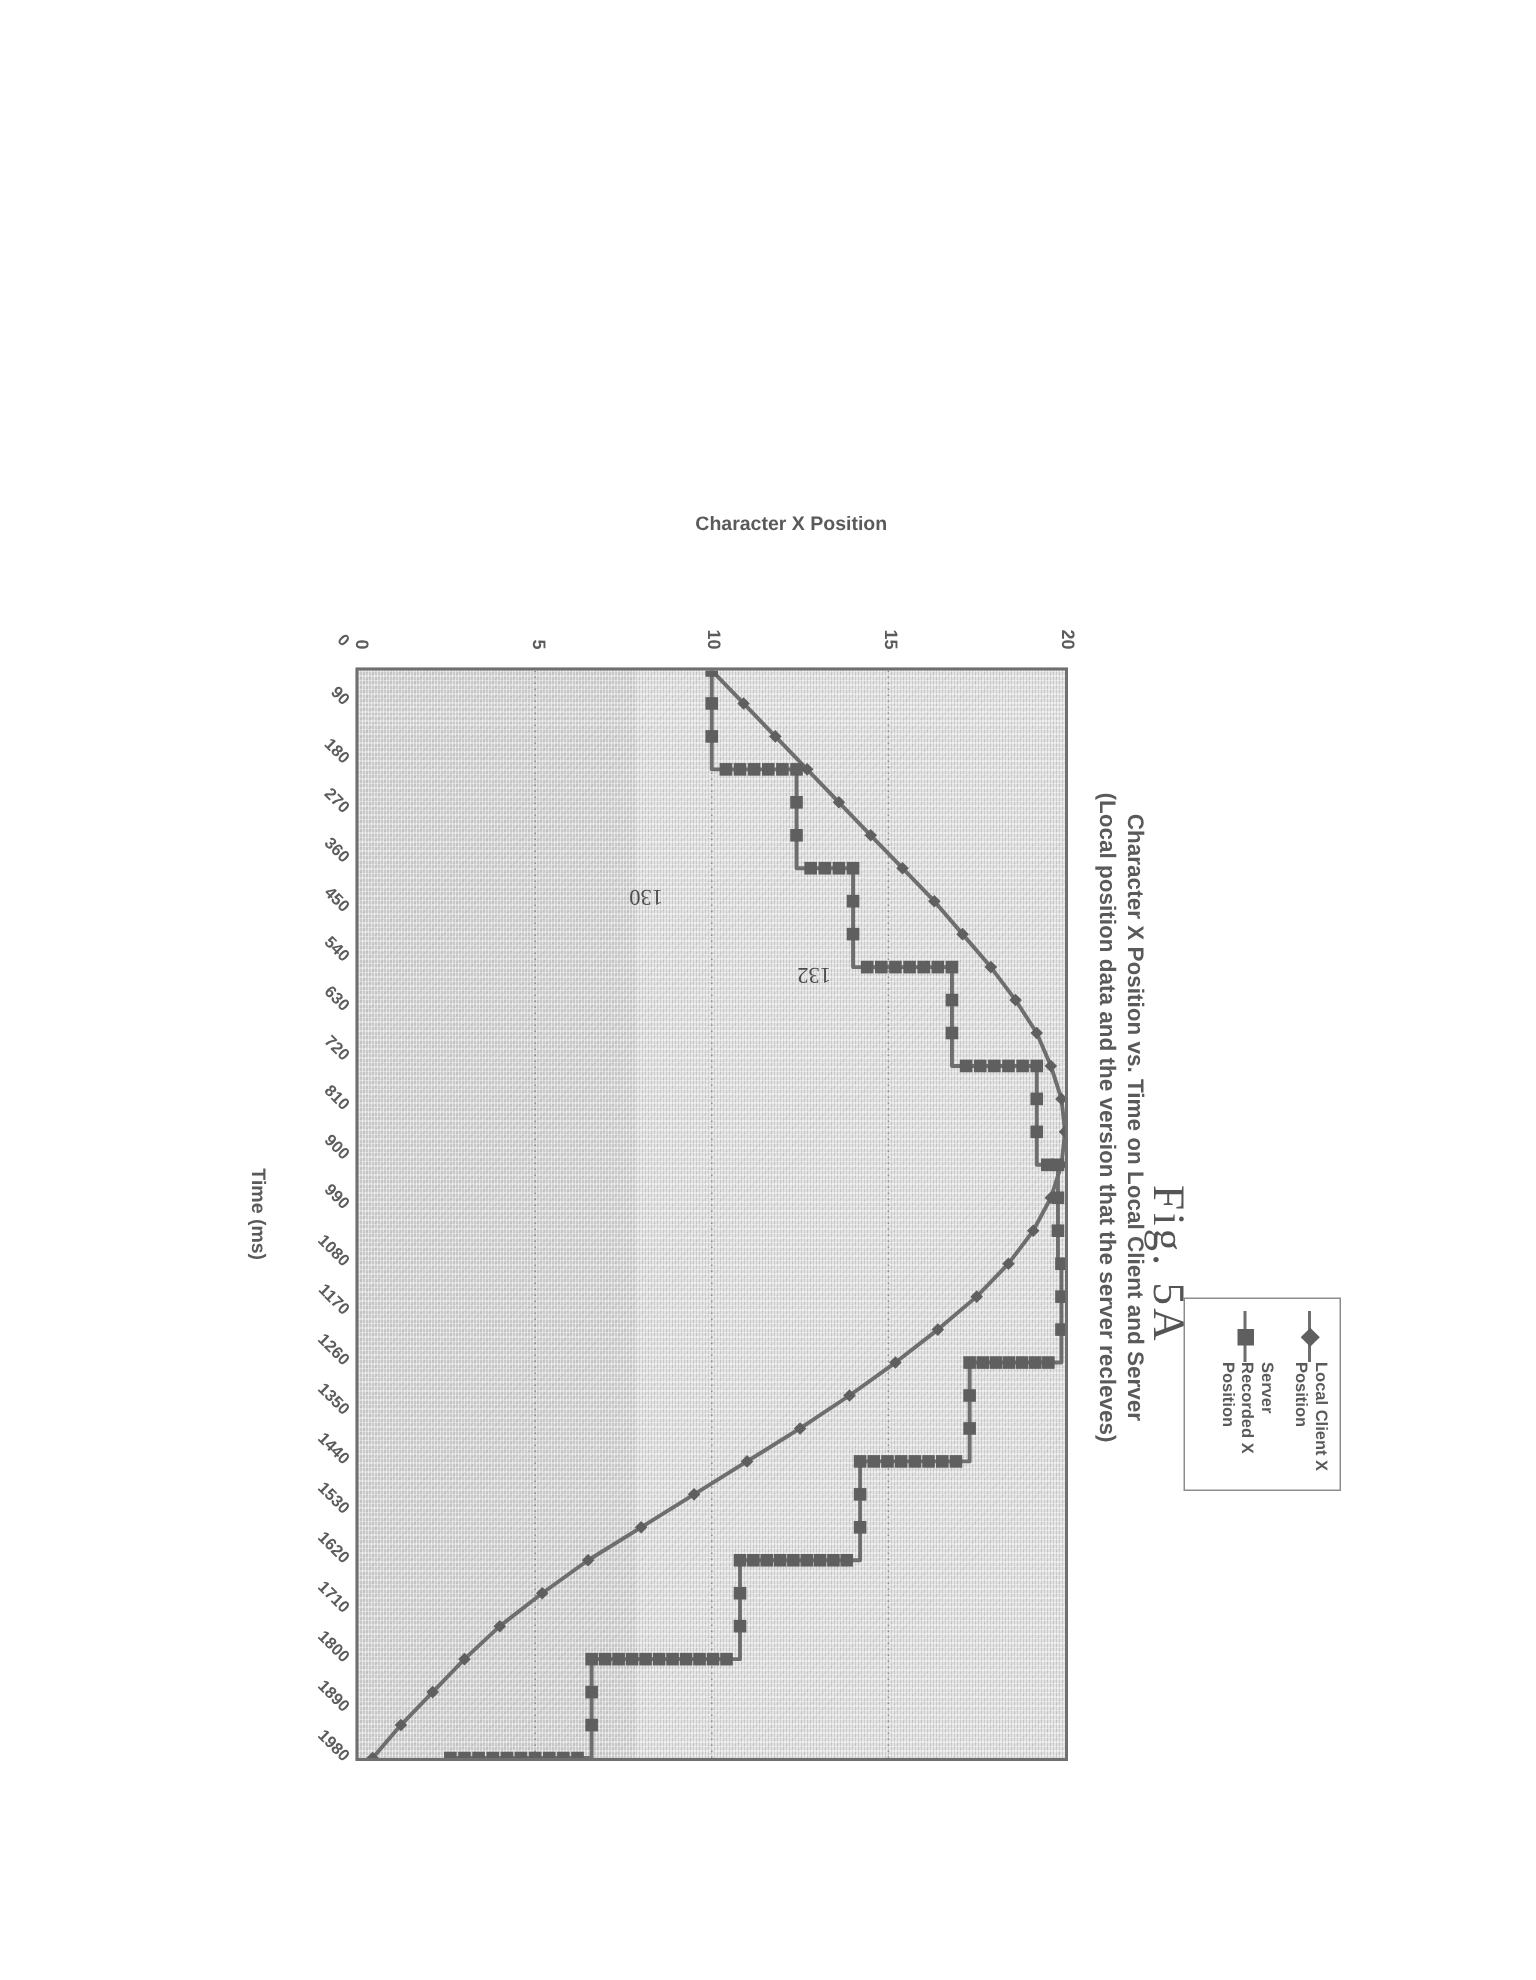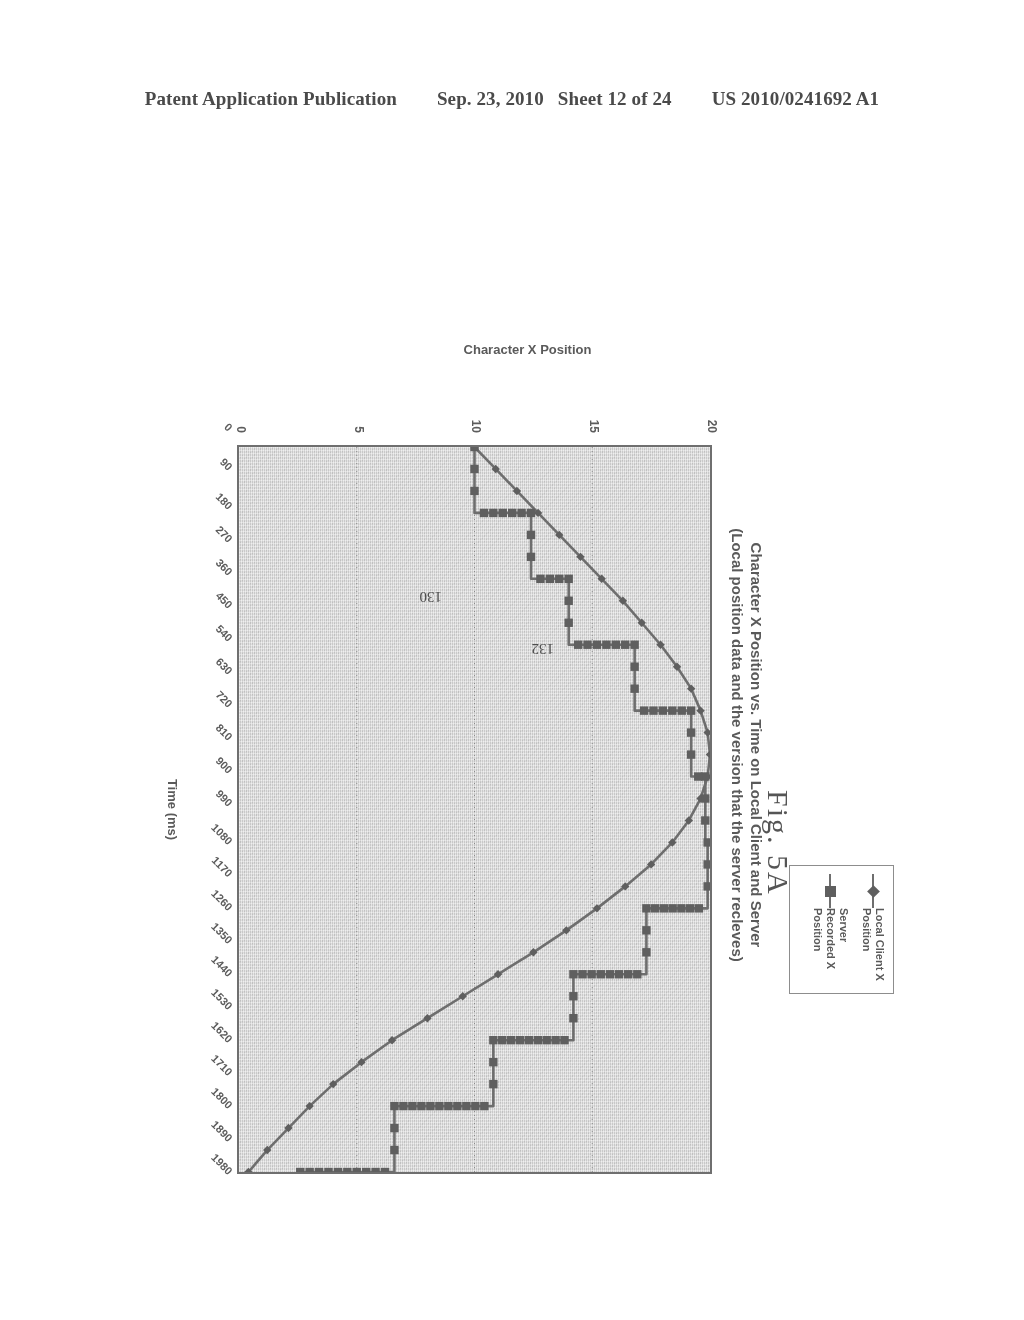--- a/index.html
+++ b/index.html
@@ -144,26 +144,20 @@
     transform-origin:0 0;
     white-space:nowrap;
     letter-spacing:2px;
   }
 </style>
 </head>
 <body>
 
 <div class="page">
 
-  <div class="header">
-    <span class="h-pub">Patent Application Publication</span>
-    <span class="h-date">Sep. 23, 2010</span>
-    <span class="h-sheet">Sheet 12 of 24</span>
-    <span class="h-num">US 2010/0241692 A1</span>
-  </div>
 
   <div class="fig-rot">
 
     <div class="chart-title">
       <span>Character X Position vs. Time on Local Client and Server</span>
       <span class="l2">(Local position data and the version that the server recleves)</span>
     </div>
 
     <div class="legend">
       <div class="legend-row">

